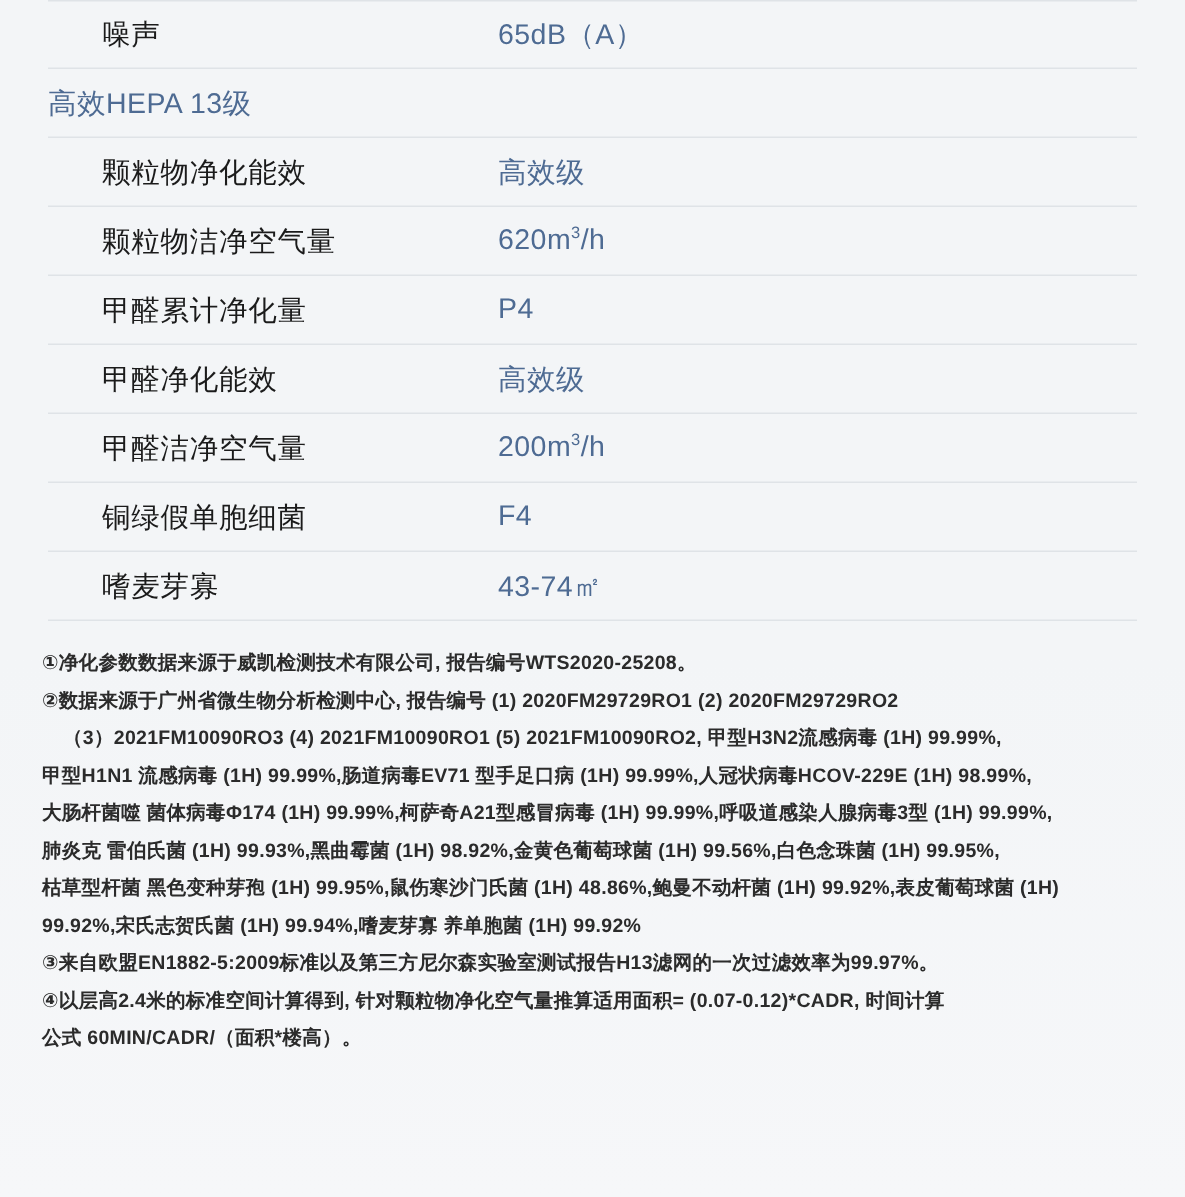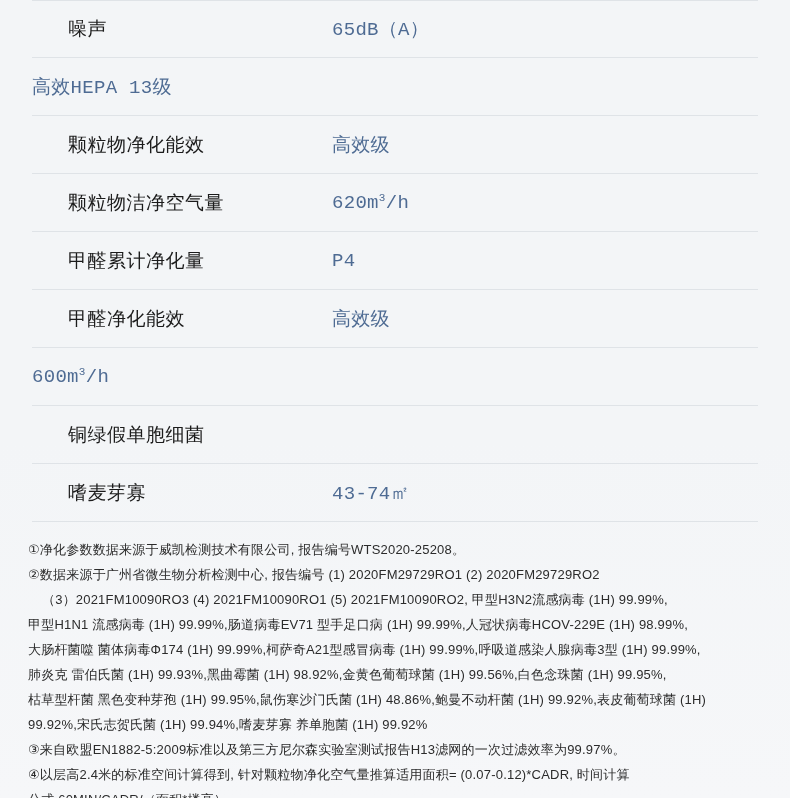--- a/index.html
+++ b/index.html
@@ -23,24 +23,23 @@
   }
 
   
   .spec-table {
     padding: 0 32px;
     box-sizing: border-box;
   }
   .spec-row {
     display: flex;
     align-items: center;
-    height: 58px;
+    height: 46px;
     border-bottom: 1px solid #dfe3e7;
     box-sizing: border-box;
-    font-family: Liberation Mono, monospace;
   }
   .spec-row:first-child {
     border-top: 1px solid #dfe3e7;
   }
   .spec-label {
     width: 300px;
     padding-left: 36px;
     box-sizing: border-box;
     font-size: 19px;
     color: #1b1b1b;
@@ -55,20 +54,21 @@
   .spec-value sup {
     font-size: 11px;
     vertical-align: super;
     line-height: 0;
   }
 
   
   .footnotes {
     padding: 16px 15px 0 28px;
     box-sizing: border-box;
+    font-weight: bold;
   }
   .footnote {
     font-size: 13px;
     line-height: 24px;
     color: #2b2b2b;
     letter-spacing: 0.2px;
     margin-bottom: 1px;
     text-align: left;
   }
 </style>
@@ -102,25 +102,27 @@
       <div class="spec-label">甲醛累计净化量</div>
       <div class="spec-value">P4</div>
     </div>
 
     <div class="spec-row">
       <div class="spec-label">甲醛净化能效</div>
       <div class="spec-value">高效级</div>
     </div>
 
     <div class="spec-row">
-      <div class="spec-value"><span>600m</span><sup>3</sup><span>/h</span></div>
+      <div class="spec-label">甲醛洁净空气量</div>
+      <div class="spec-value"><span>200m</span><sup>3</sup><span>/h</span></div>
     </div>
 
     <div class="spec-row">
       <div class="spec-label">铜绿假单胞细菌</div>
+      <div class="spec-value">F4</div>
     </div>
 
     <div class="spec-row">
       <div class="spec-label">嗜麦芽寡</div>
       <div class="spec-value"><span>43-74</span><span>㎡</span></div>
     </div>
 
   </div>
 
   <div class="footnotes">

